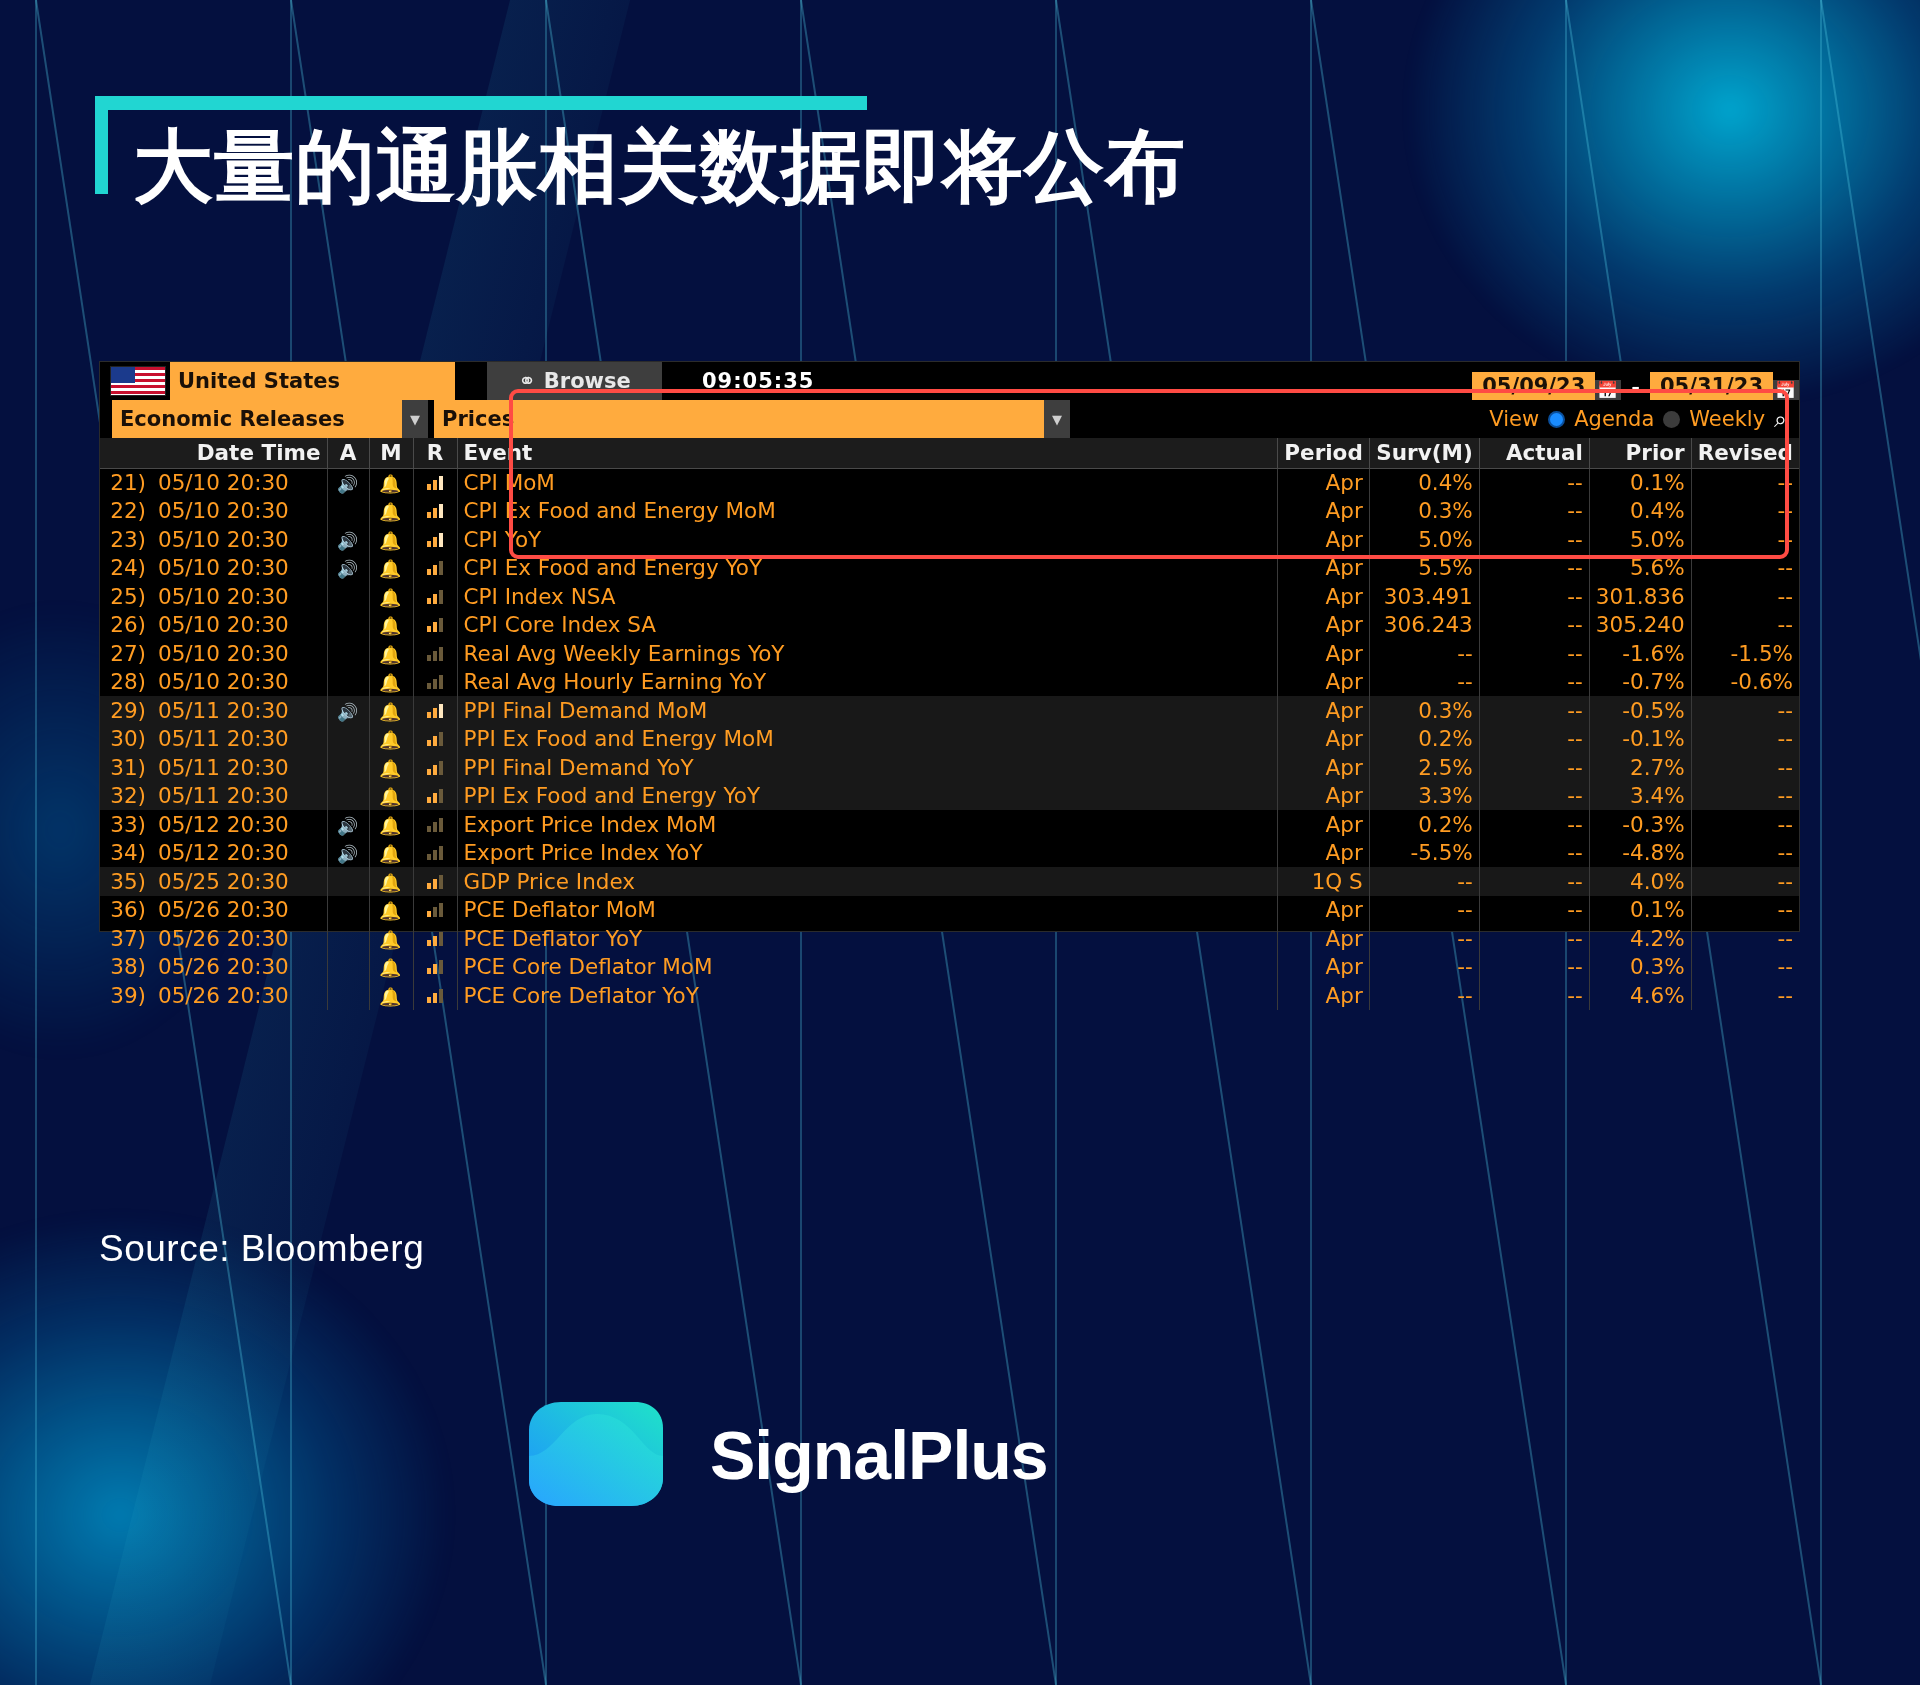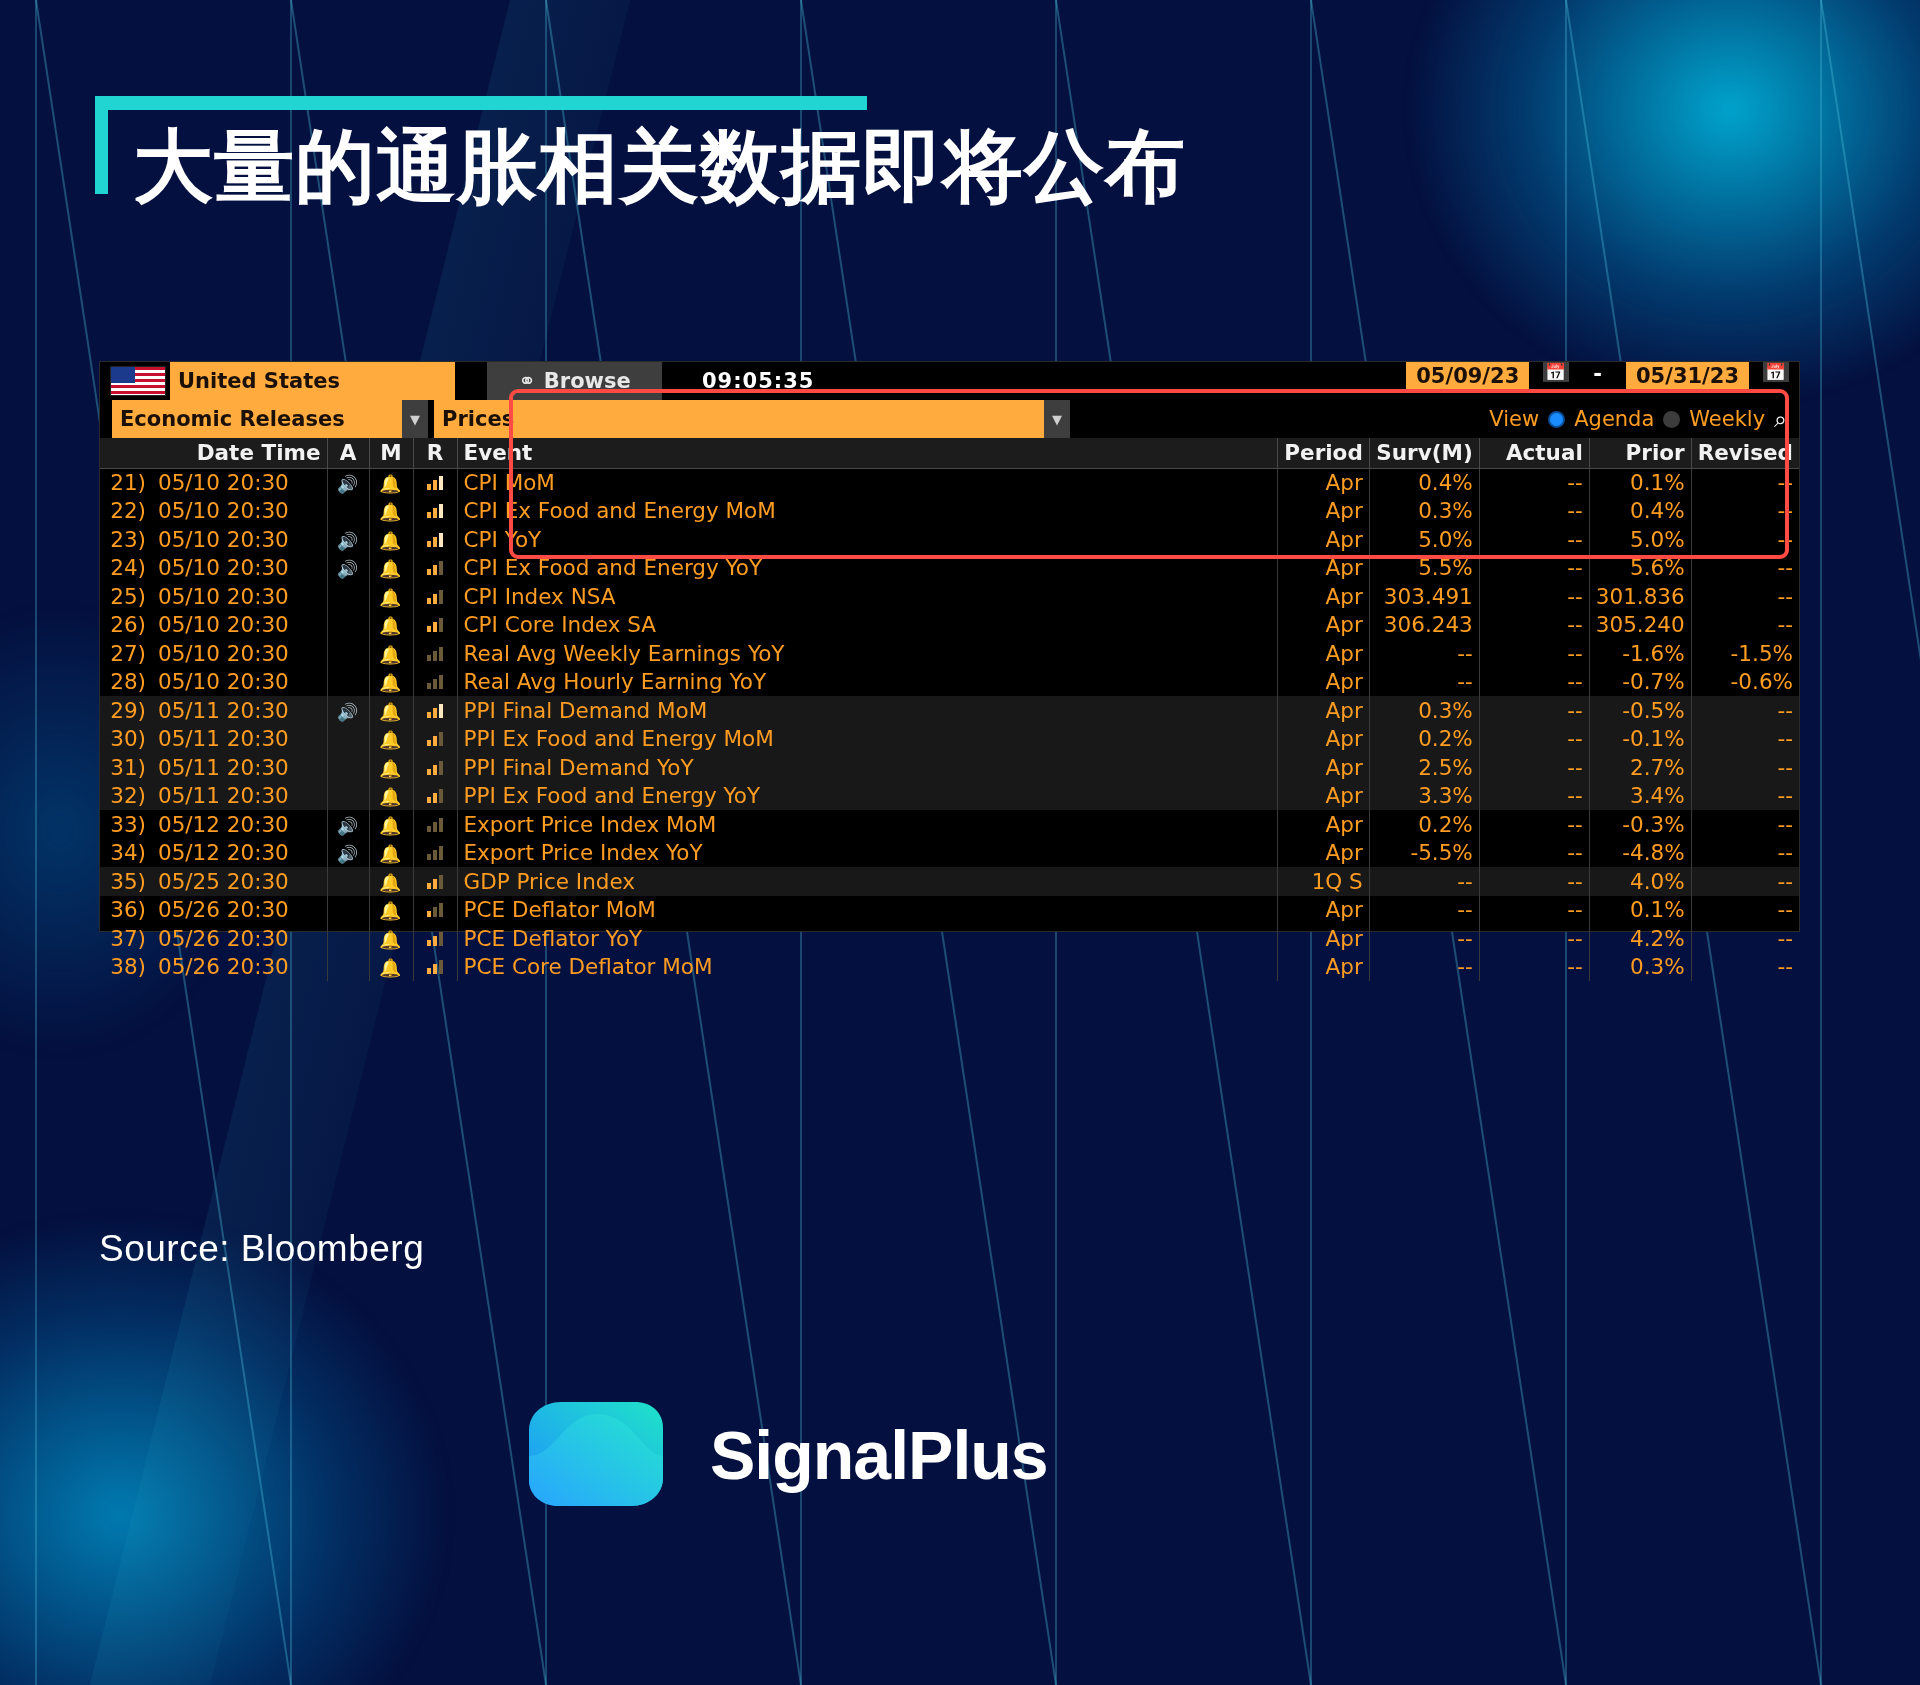--- a/index.html
+++ b/index.html
@@ -73,21 +73,21 @@
     background:#ffab3e; color:#1a1008; padding:12px 8px;
     display:flex; align-items:center; font-weight:bold;
   }
   .fld-country { width:285px; margin-left:4px; }
   .browse-btn {
     width:175px; margin-left:32px; background:#3e3e3e; color:#e8e8e8;
     display:flex; align-items:center; justify-content:center; gap:8px; font-weight:bold;
   }
   .clock { color:#ffffff; font-weight:bold; margin-left:40px; display:flex; align-items:center; letter-spacing:1px;}
   .spacer { flex:1; }
-  .date-wrap { display:flex; align-items:flex-start; gap:14px; margin-right:10px; }
+  .date-wrap { display:flex; align-items:flex-end; gap:0; }
   .date-fld { background:#ffab3e; color:#1a1008; font-weight:bold; padding:2px 10px; display:flex; align-items:center;}
   .cal-btn { background:#3e3e3e; color:#dcdcdc; width:26px; display:flex; align-items:center; justify-content:center; font-size:17px;}
   .dash-sep { color:#ffffff; padding:0 10px; display:flex; align-items:center; font-weight:bold;}
 
   .tm-row2 { display:flex; align-items:stretch; height:38px; background:#000; }
   .fld-type { width:290px; margin-left:12px; }
   .drop-btn { background:#3e3e3e; color:#cfcfcf; width:26px; display:flex; align-items:center; justify-content:center; font-size:13px; }
   .fld-prices { width:610px; margin-left:6px; }
   .view-bar { display:flex; align-items:center; gap:9px; margin-right:12px; font-weight:normal; }
   .radio-on { width:17px; height:17px; border-radius:50%; background:#1a8cff; border:2px solid #0a4f9c; }
@@ -532,20 +532,37 @@
               <i class="b2 on"></i>
               <i class="b3 "></i>
             </span></td>
           <td class="c-ev">PCE Core Deflator MoM</td>
           <td class="c-pe">Apr</td>
           <td class="c-sv">--</td>
           <td class="c-ac">--</td>
           <td class="c-pr">0.3%</td>
           <td class="c-rv">--</td>
         </tr>
+        <tr class="">
+          <td class="c-idx">39)</td>
+          <td class="c-dt">05/26 20:30</td>
+          <td class="c-a"></td>
+          <td class="c-m"><span class="ico-bell">🔔</span></td>
+          <td class="c-r"><span class="bars">
+              <i class="b1 on"></i>
+              <i class="b2 on"></i>
+              <i class="b3 "></i>
+            </span></td>
+          <td class="c-ev">PCE Core Deflator YoY</td>
+          <td class="c-pe">Apr</td>
+          <td class="c-sv">--</td>
+          <td class="c-ac">--</td>
+          <td class="c-pr">4.6%</td>
+          <td class="c-rv">--</td>
+        </tr>
       </tbody>
   </table>
 
   <div id="redbox"></div>
 </div>
 
 <div id="source">Source: Bloomberg</div>
 
 <div id="logo">
   <svg class="mark" viewBox="0 0 145 110">

